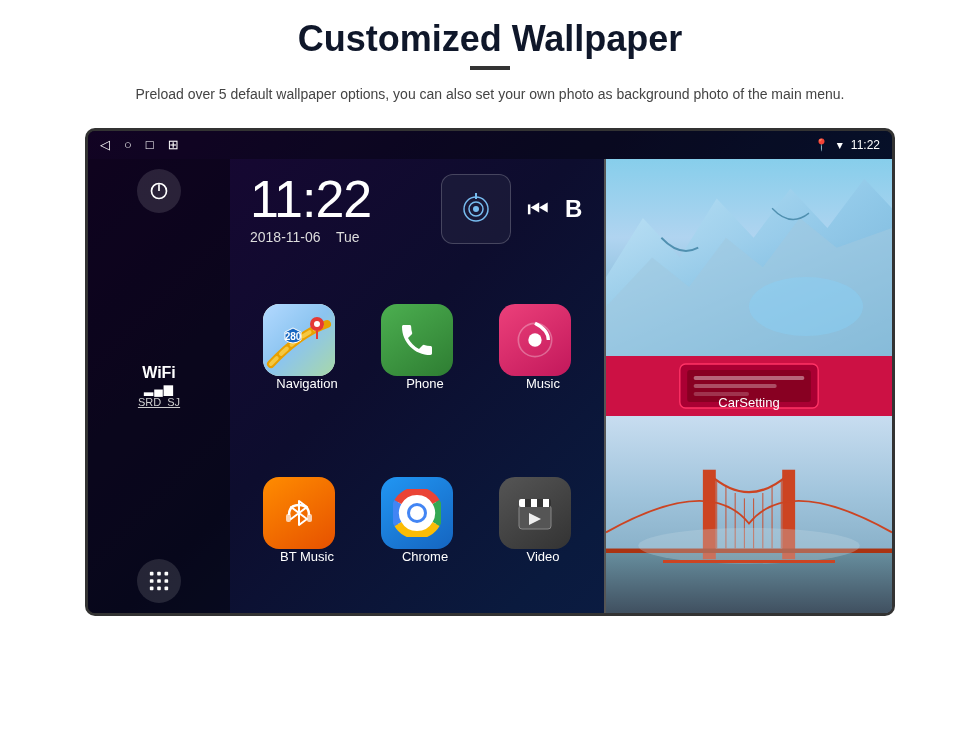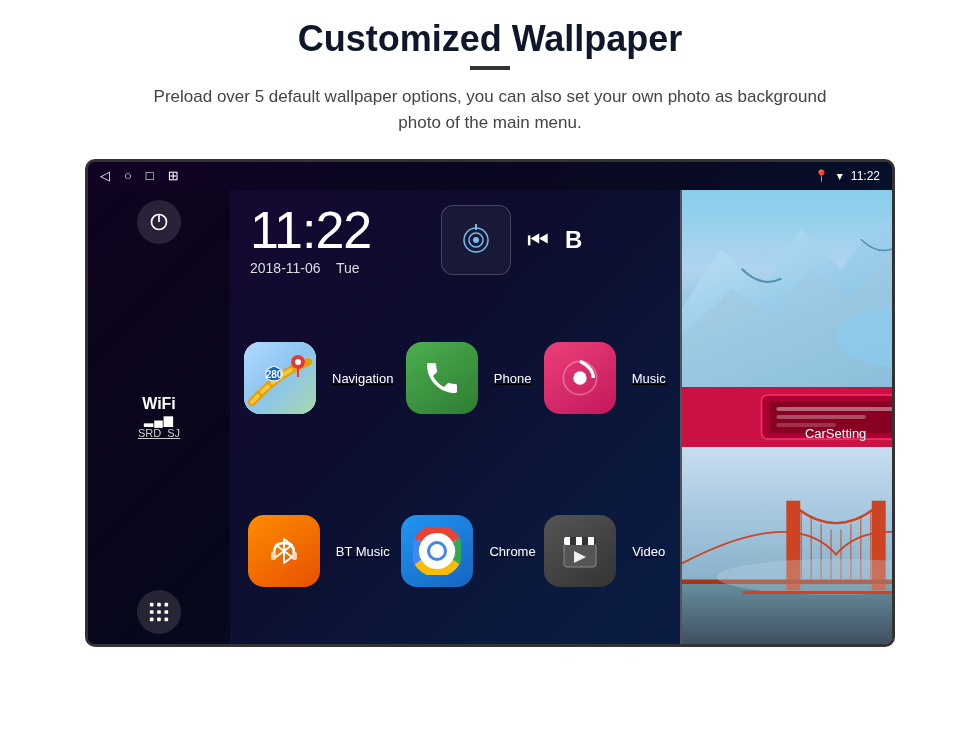--- a/index.html
+++ b/index.html
@@ -21,21 +21,21 @@
       text-align: center;
       margin-bottom: 6px;
     }
     .title-divider {
       width: 40px;
       height: 4px;
       background: #333;
       margin: 0 auto 14px;
     }
     .page-subtitle {
-      font-size: 17px;
+      font-size: 14px;
       color: #444;
       text-align: center;
       max-width: 720px;
       line-height: 1.55;
       margin-bottom: 22px;
     }
 
     
     .device-frame {
       position: relative;
@@ -203,25 +203,24 @@
     .apps-grid {
       flex: 1;
       display: grid;
       grid-template-columns: repeat(3, 1fr);
       grid-template-rows: repeat(2, 1fr);
       gap: 8px;
       padding: 6px 14px 10px 14px;
     }
     .app-item {
       display: flex;
-      flex-direction: row;
+      flex-direction: column;
       align-items: center;
       justify-content: center;
       cursor: pointer;
-      text-decoration: underline;
     }
     .app-icon {
       width: 72px;
       height: 72px;
       border-radius: 16px;
       display: flex;
       align-items: center;
       justify-content: center;
       font-size: 32px;
       position: relative;
@@ -278,21 +277,21 @@
     }
 
     
     .icon-video {
       background: linear-gradient(145deg, #555, #333);
       border-radius: 16px;
     }
 
     
     .right-panel {
-      width: 310px;
+      width: 288px;
       height: 100%;
       display: flex;
       flex-direction: column;
       flex-shrink: 0;
       border-left: 2px solid #555;
     }
     .wallpaper-top {
       flex: 1;
       overflow: hidden;
     }

